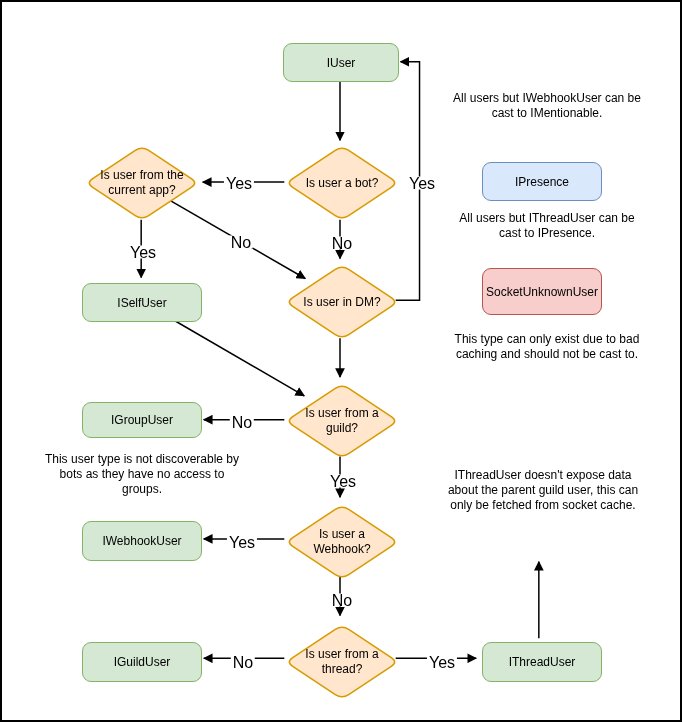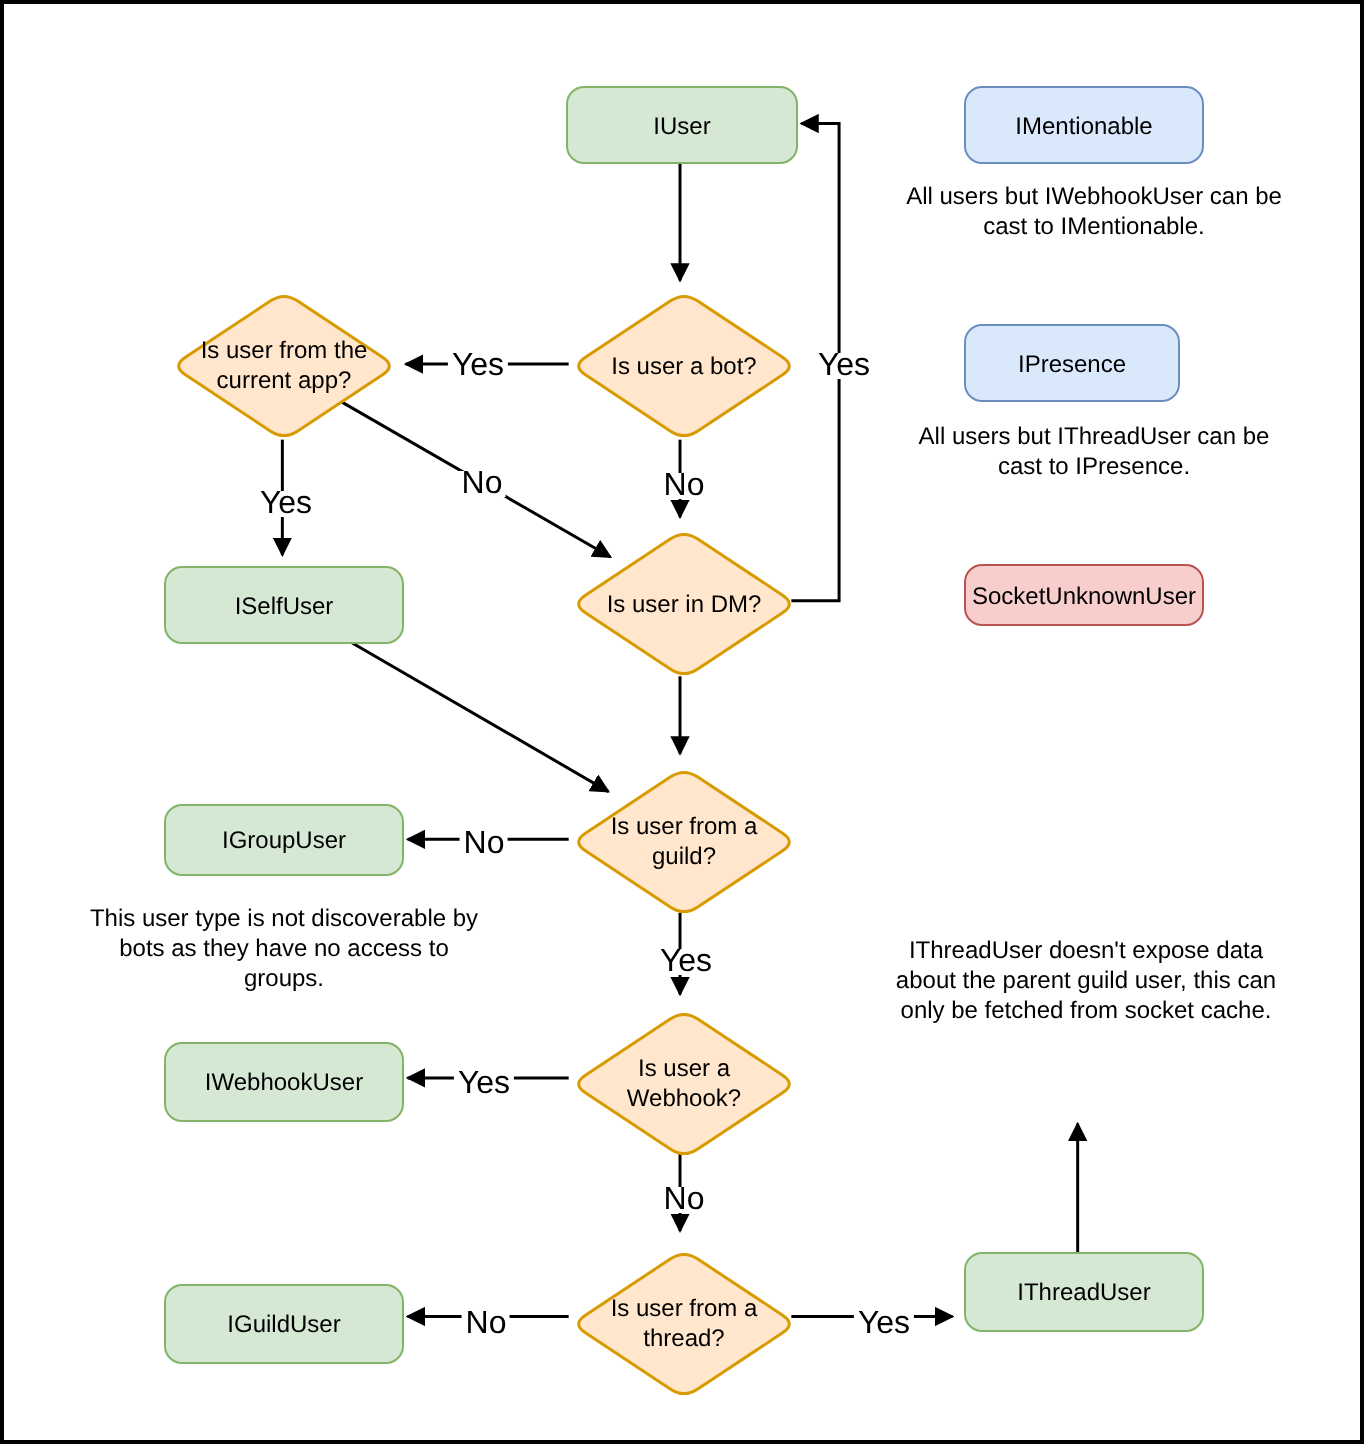--- a/index.html
+++ b/index.html
@@ -65,42 +65,39 @@
     <path d="M284,540 L203,540" marker-end="url(#arr)"></path>
     <path d="M340,578 L340,617" marker-end="url(#arr)"></path>
     <path d="M284,660 L203,660" marker-end="url(#arr)"></path>
     <path d="M396,660 L477,660" marker-end="url(#arr)"></path>
     <path d="M540,640 L540,563" marker-end="url(#arr)"></path>
   </svg>
 
   <div class="node green" style="left:281px;top:41px;width:116px;height:39px">
       <span>IUser</span>
     </div>
-  <div class="node blue" style="left:480px;top:41px;width:120px;height:39px">
-      <span>IMentionable</span>
-    </div>
-  <div class="node blue" style="left:480px;top:160px;width:108px;height:39px">
+  <div class="node blue" style="left:480px;top:160px;width:120px;height:39px">
       <span>IPresence</span>
     </div>
-  <div class="node red" style="left:480px;top:280px;width:120px;height:31px">
+  <div class="node red" style="left:480px;top:266px;width:120px;height:47px">
       <span>SocketUnknownUser</span>
     </div>
   <div class="node green" style="left:80px;top:281px;width:120px;height:39px">
       <span>ISelfUser</span>
     </div>
   <div class="node green" style="left:80px;top:400px;width:120px;height:36px">
       <span>IGroupUser</span>
     </div>
   <div class="node green" style="left:80px;top:519px;width:120px;height:40px">
       <span>IWebhookUser</span>
     </div>
   <div class="node green" style="left:80px;top:640px;width:120px;height:40px">
       <span>IGuildUser</span>
     </div>
-  <div class="node green" style="left:480px;top:624px;width:120px;height:40px">
+  <div class="node green" style="left:480px;top:640px;width:120px;height:40px">
       <span>IThreadUser</span>
     </div>
 
   <div class="diamond" style="left:83px;top:143px">
     <svg viewBox="0 0 114 76">
         <path d="M 63.7,5.4 L 106.3,33.6 Q 113,38 106.3,42.4 L 63.7,70.6 Q 57,75 50.3,70.6 L 7.7,42.4 Q 1,38 7.7,33.6 L 50.3,5.4 Q 57,1 63.7,5.4 Z"></path>
       </svg>
     <div class="dlabel">Is user from the
 current app?</div>
   </div>
@@ -147,20 +144,22 @@
   <div class="elabel" style="left:341px;top:479px">Yes</div>
   <div class="elabel" style="left:240px;top:540px">Yes</div>
   <div class="elabel" style="left:340px;top:598px">No</div>
   <div class="elabel" style="left:241px;top:660px">No</div>
   <div class="elabel" style="left:440px;top:660px">Yes</div>
 
   <div class="note" style="left:545px;top:89px">All users but IWebhookUser can be
 cast to IMentionable.</div>
   <div class="note" style="left:545px;top:209px">All users but IThreadUser can be
 cast to IPresence.</div>
+  <div class="note" style="left:545px;top:330px">This type can only exist due to bad
+caching and should not be cast to.</div>
   <div class="note" style="left:140px;top:450px">This user type is not discoverable by
 bots as they have no access to
 groups.</div>
   <div class="note" style="left:541px;top:466px">IThreadUser doesn't expose data
 about the parent guild user, this can
 only be fetched from socket cache.</div>
 
 </div>
 
 </body></html>

